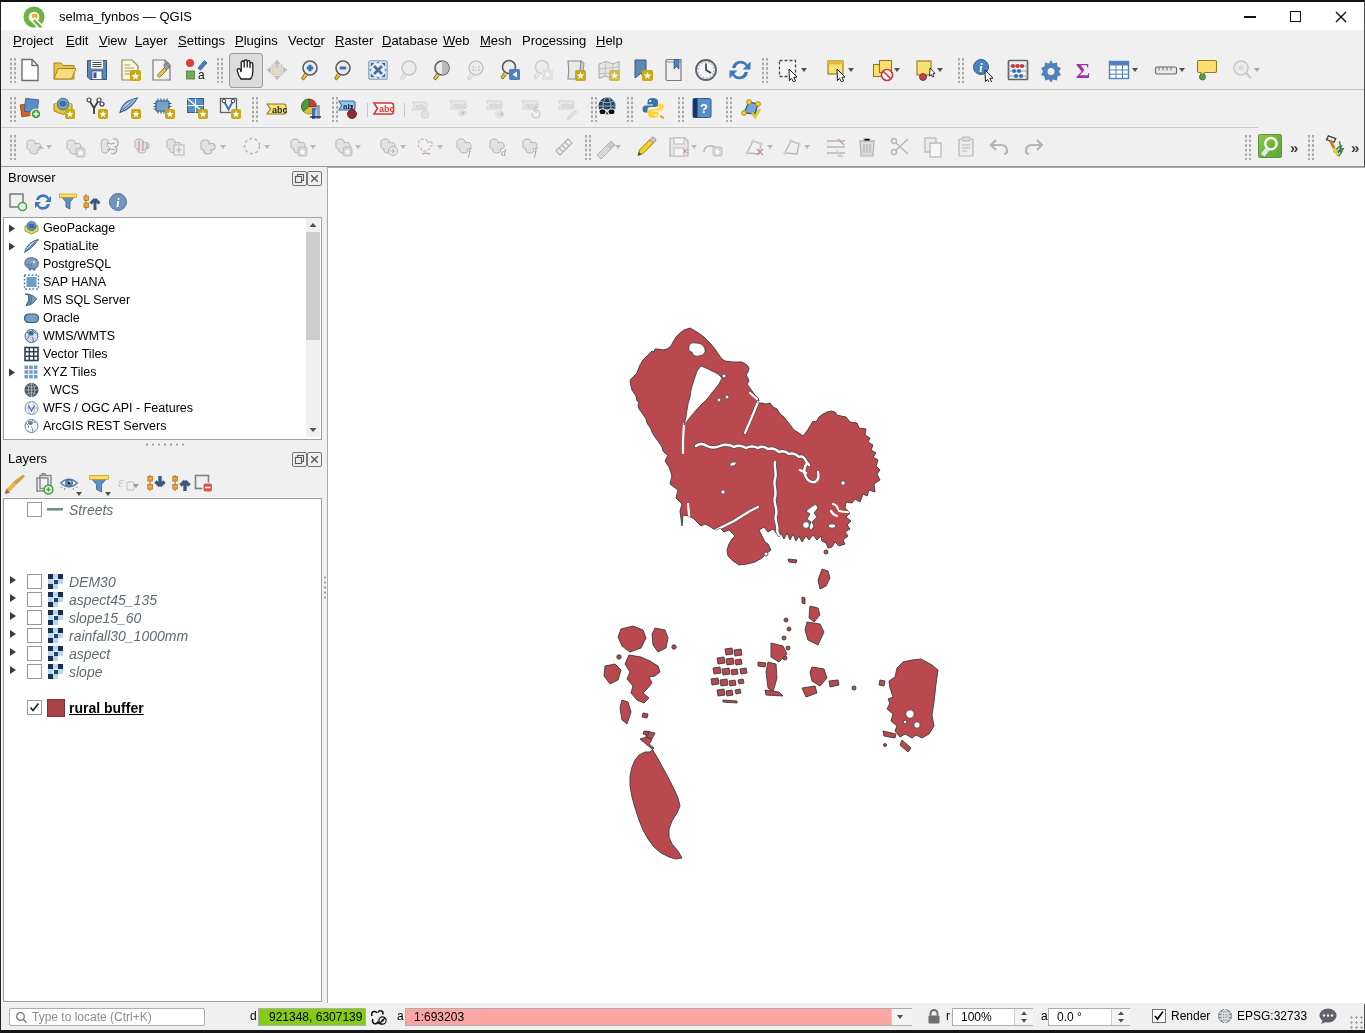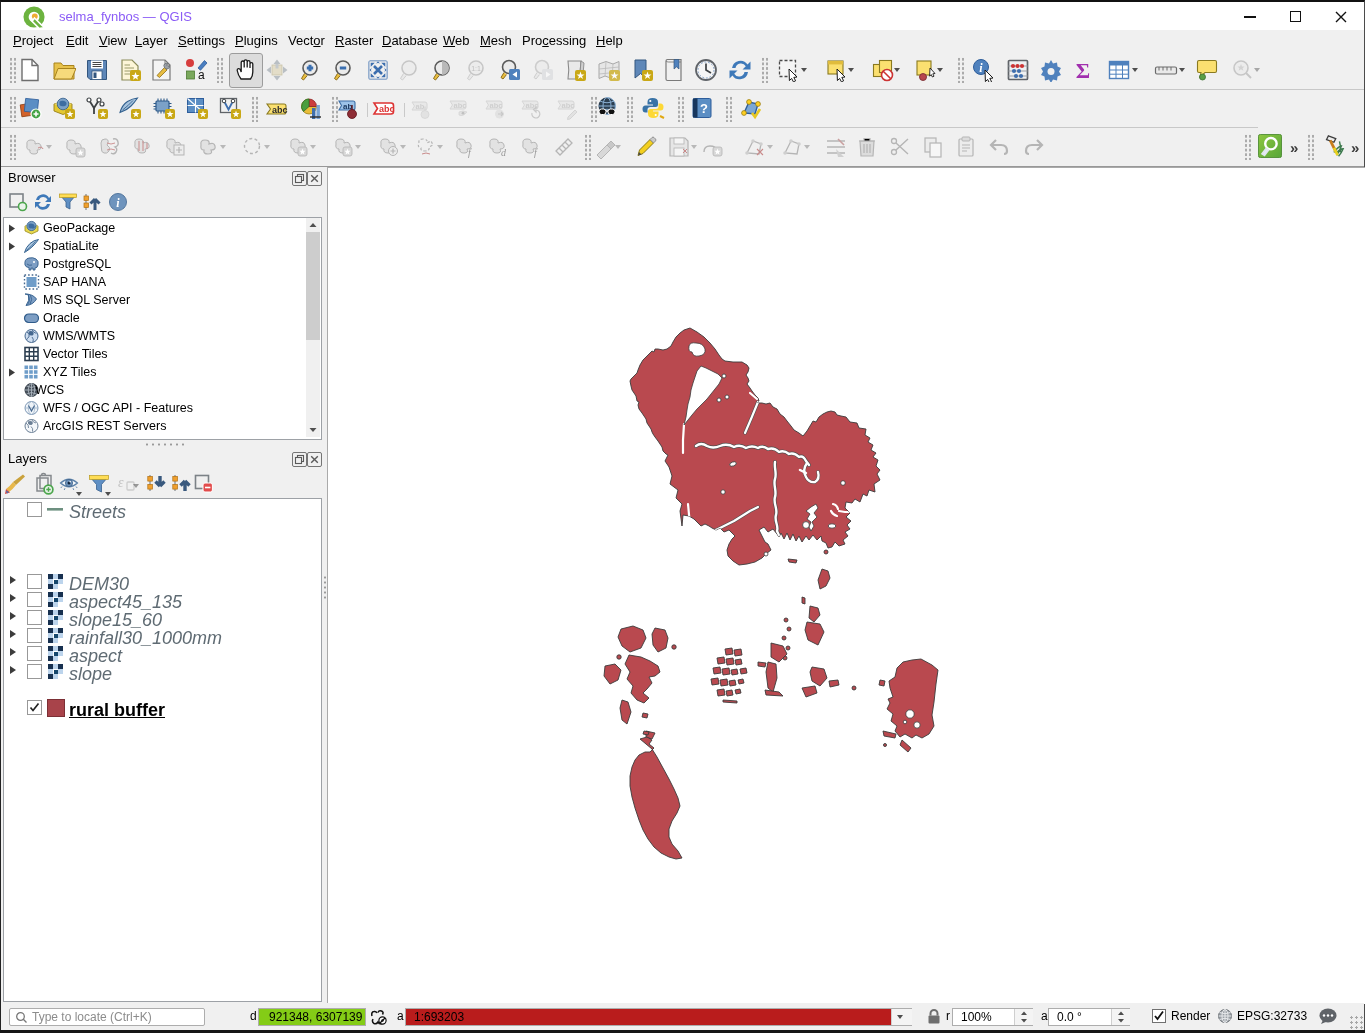--- a/index.html
+++ b/index.html
@@ -2,21 +2,21 @@
 <html><head>
 <meta charset="utf-8">
 <style>
 html,body{margin:0;padding:0;}
 body{width:1365px;height:1033px;position:relative;overflow:hidden;
   font-family:"Liberation Sans",sans-serif;background:#f0f0f0;}
 .abs{position:absolute;}
 #frame{position:absolute;left:0;top:0;width:1363px;height:1031px;
   border-left:1px solid #222;border-top:2px solid #111;border-right:1px solid #4b4b4b;border-bottom:0px;}
 #titlebar{position:absolute;left:1px;top:2px;width:1363px;height:28px;background:#ffffff;}
-#title-text{position:absolute;left:58px;top:7px;font-size:13px;color:#8b5cf6;}
+#title-text{position:absolute;left:58px;top:7px;font-size:13px;color:#000000;}
 #menubar{position:absolute;left:1px;top:30px;width:1363px;height:21px;background:#f0f0f0;font-size:13px;color:#000;}
 .mi{position:absolute;top:3px;}
 #tb1{position:absolute;left:1px;top:51px;width:1363px;height:38px;background:#f0f0f0;border-bottom:1px solid #c8c8c8;}
 #tb2{position:absolute;left:1px;top:90px;width:1257px;height:37px;background:#f0f0f0;border-bottom:1px solid #c8c8c8;}
 #tb3{position:absolute;left:1px;top:128px;width:1363px;height:38px;background:#f0f0f0;border-bottom:1px solid #989898;}
 #dock{position:absolute;left:1px;top:167px;width:326px;height:836px;background:#f0f0f0;}
 #canvas{position:absolute;left:327px;top:167px;width:1037px;height:836px;background:#fff;border-left:1px solid #aaa;border-top:1px solid #aaa;}
 #statusbar{position:absolute;left:1px;top:1003px;width:1363px;height:27px;background:#f0f0f0;font-size:12px;}
 #botline{position:absolute;left:0px;top:1030px;width:1365px;height:3px;background:#161616;}
 .treebox{position:absolute;background:#fff;border:1px solid #9da1a6;}
@@ -685,21 +685,21 @@
           </g>
       </svg>
       <span class="abs" style="left:39px;top:2px">XYZ Tiles</span>
     </div>
     <div class="row" style="top:163px">
       <svg class="abs" style="left:19px;top:1px" width="17" height="16" viewBox="0 0 17 16">
         <circle cx="8.5" cy="8" r="6.5" fill="#48515c" stroke="#2c3640" stroke-width="1"></circle>
         <path d="M8.5 1.5 L8.5 14.5 M2 8 L15 8 M3.5 4 Q8.5 7 13.5 4 M3.5 12 Q8.5 9 13.5 12" stroke="#aab4bd" stroke-width="0.9" fill="none"></path>
         <ellipse cx="8.5" cy="8" rx="3.2" ry="6.5" fill="none" stroke="#aab4bd" stroke-width="0.9"></ellipse>
       </svg>
-      <span class="abs" style="left:31px;top:2px">WCS</span>
+      <span class="abs" style="left:46px;top:2px">WCS</span>
     </div>
     <div class="row" style="top:181px">
       <svg class="abs" style="left:19px;top:1px" width="17" height="16" viewBox="0 0 17 16">
         <circle cx="8.5" cy="8" r="6.5" fill="#eef3f8" stroke="#7b96b4" stroke-width="1"></circle>
         <ellipse cx="8.5" cy="8" rx="3.2" ry="6.5" fill="none" stroke="#9fb4c9" stroke-width="0.8"></ellipse>
         <path d="M2 8 L15 8" stroke="#9fb4c9" stroke-width="0.8"></path>
         <path d="M5.5 5.5 L8.5 11 L11.5 5.5" stroke="#46688f" stroke-width="1.2" fill="none"></path>
       </svg>
       <span class="abs" style="left:39px;top:2px">WFS / OGC API - Features</span>
     </div>
@@ -787,21 +787,21 @@
     </svg>
     <svg class="abs" style="left:191px;top:305px" width="24" height="24" viewBox="0 0 24 24">
       <rect x="3.5" y="3.5" width="13" height="13" fill="none" stroke="#7c8287" stroke-width="1.6"></rect>
       <rect x="11" y="11" width="9.4" height="9" rx="2" fill="#e24c4c" stroke="#fff" stroke-width="1"></rect>
       <path d="M13 15.5 L18.4 15.5" stroke="#fff" stroke-width="1.6"></path>
     </svg>
   </div>
   <div class="abs" style="left:322px;top:408px;width:4px;height:26px;background-image:radial-gradient(circle,#9a9a9a 1px,transparent 1.2px);background-size:4px 5px;"></div>
 
   <div class="treebox" style="left:2px;top:331px;width:317px;height:502px"></div>
-  <div id="ltree" class="abs" style="left:3px;top:332px;width:315px;height:500px;font-size:18px">
+  <div id="ltree" class="abs" style="left:3px;top:332px;width:315px;height:500px;font-size:14px">
     <div class="row" style="top:1px">
       <div class="cb"></div>
       <svg class="abs" style="left:43px;top:8px" width="16" height="3">
           <rect x="0" y="0" width="16" height="2.6" fill="#6d9080"></rect>
         </svg>
       <span class="lt">Streets</span>
     </div>
     <div class="row" style="top:73px">
         <div class="ar"></div>
         <div class="cb"></div>
@@ -980,21 +980,21 @@
   <div class="abs" style="left:257px;top:5px;width:106px;height:16px;background:#84cc16;border:1px solid #adadad;">
     <span class="abs" style="left:10px;top:1px;font-size:12px;color:#000">921348, 6307139</span>
   </div>
   <svg class="abs" style="left:369px;top:6px" width="17" height="17" viewBox="0 0 17 17">
     <path d="M2 7 Q1 3 4 2.5 Q6 2 7 4 M8 3.5 Q9 1 11.5 2 Q14 3 12.5 5.5 M3 10 Q1.5 13 4 14.5 Q6.5 15.5 8 13 Q9.5 15.5 12 14.5 Q14.5 13 13 10" fill="none" stroke="#111" stroke-width="1.5"></path>
     <circle cx="12.5" cy="11.5" r="3.6" fill="#fff" stroke="#111" stroke-width="1.2"></circle>
     <path d="M10 14 L15 9" stroke="#111" stroke-width="1.2"></path>
     <circle cx="12.5" cy="11.5" r="1.2" fill="#111"></circle>
   </svg>
   <span class="abs" style="left:396px;top:6px;color:#000;font-size:12px">a</span>
-  <div class="abs" style="left:404px;top:5px;width:505px;height:16px;background:#b91c1c;border:1px solid #adadad;text-align:right;">
+  <div class="abs" style="left:404px;top:5px;width:505px;height:16px;background:#fca5a5;border:1px solid #adadad;text-align:right;">
     <span class="abs" style="left:8px;top:1px;font-size:12px;color:#000">1:693203</span>
     <div class="abs" style="left:485px;top:0px;width:20px;height:16px;background:#f4f4f4;border-left:1px solid #cfcfcf"></div>
     <div class="dd" style="left:491px;top:6px"></div>
   </div>
   <svg class="abs" style="left:925px;top:5px" width="16" height="17" viewBox="0 0 16 17">
     <rect x="2.5" y="7.5" width="11" height="8" rx="1" fill="#6e6e6e"></rect>
     <path d="M4.5 7.5 L4.5 5.5 A3.5 3.5 0 0 1 11.5 5.5 L11.5 7.5" fill="none" stroke="#6e6e6e" stroke-width="2"></path>
   </svg>
   <span class="abs" style="left:945px;top:6px;color:#000;font-size:12px">r</span>
   <div class="abs" style="left:951px;top:5px;width:79px;height:16px;background:#fff;border:1px solid #adadad;">

